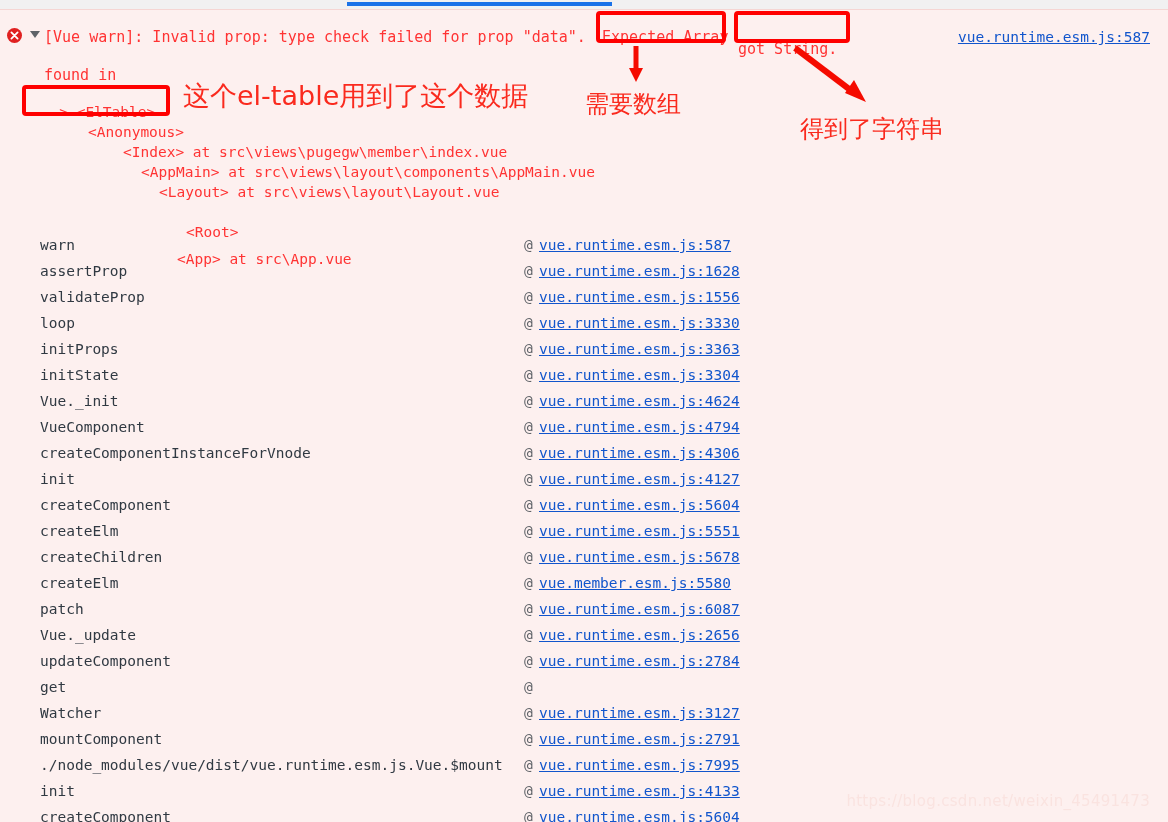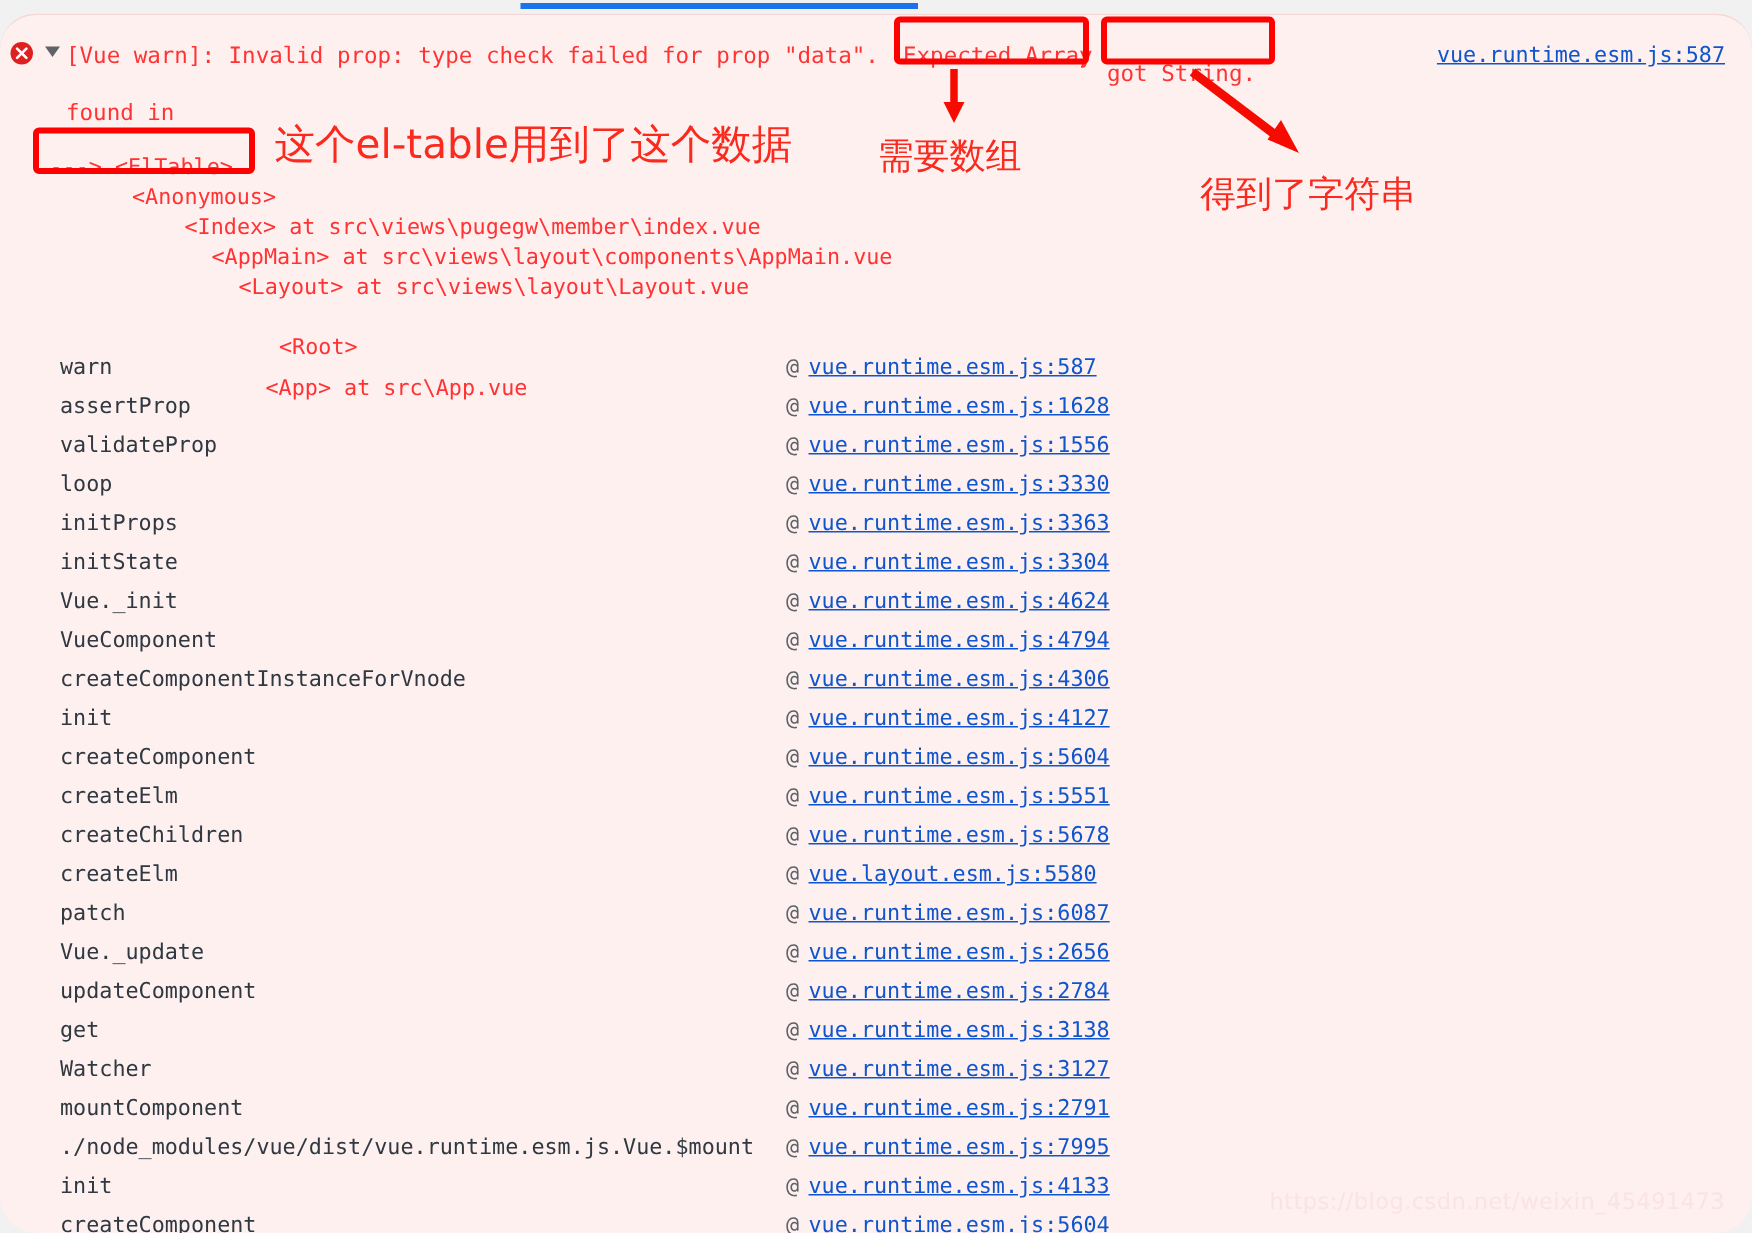--- a/index.html
+++ b/index.html
@@ -35,21 +35,20 @@
   
   #console-panel {
     position: absolute;
     left: 0;
     top: 9px;
     width: 1168px;
     height: 813px;
     background: #fdf0ef;
     border-top: 1px solid #f5d6d3;
     box-sizing: border-box;
-    border-radius: 24px;
   }
 
   
   #error-badge {
     position: absolute;
     left: 7px;
     top: 18px;
     width: 15px;
     height: 15px;
     border-radius: 50%;
@@ -273,41 +272,40 @@
         <a class="frame-link" href="#">vue.runtime.esm.js:5551</a>
       </div>
       <div class="frame-row">
         <span class="frame-fn">createChildren</span>
         <span class="frame-at">@</span>
         <a class="frame-link" href="#">vue.runtime.esm.js:5678</a>
       </div>
       <div class="frame-row">
         <span class="frame-fn">createElm</span>
         <span class="frame-at">@</span>
-        <a class="frame-link" href="#">vue.layout.esm.js:5580</a>
+        <a class="frame-link" href="#">vue.member.esm.js:5580</a>
       </div>
       <div class="frame-row">
         <span class="frame-fn">patch</span>
         <span class="frame-at">@</span>
         <a class="frame-link" href="#">vue.runtime.esm.js:6087</a>
       </div>
       <div class="frame-row">
         <span class="frame-fn">Vue._update</span>
         <span class="frame-at">@</span>
         <a class="frame-link" href="#">vue.runtime.esm.js:2656</a>
       </div>
       <div class="frame-row">
         <span class="frame-fn">updateComponent</span>
         <span class="frame-at">@</span>
         <a class="frame-link" href="#">vue.runtime.esm.js:2784</a>
       </div>
       <div class="frame-row">
         <span class="frame-fn">get</span>
         <span class="frame-at">@</span>
-        <a class="frame-link" href="#">vue.runtime.esm.js:3138</a>
       </div>
       <div class="frame-row">
         <span class="frame-fn">Watcher</span>
         <span class="frame-at">@</span>
         <a class="frame-link" href="#">vue.runtime.esm.js:3127</a>
       </div>
       <div class="frame-row">
         <span class="frame-fn">mountComponent</span>
         <span class="frame-at">@</span>
         <a class="frame-link" href="#">vue.runtime.esm.js:2791</a>

